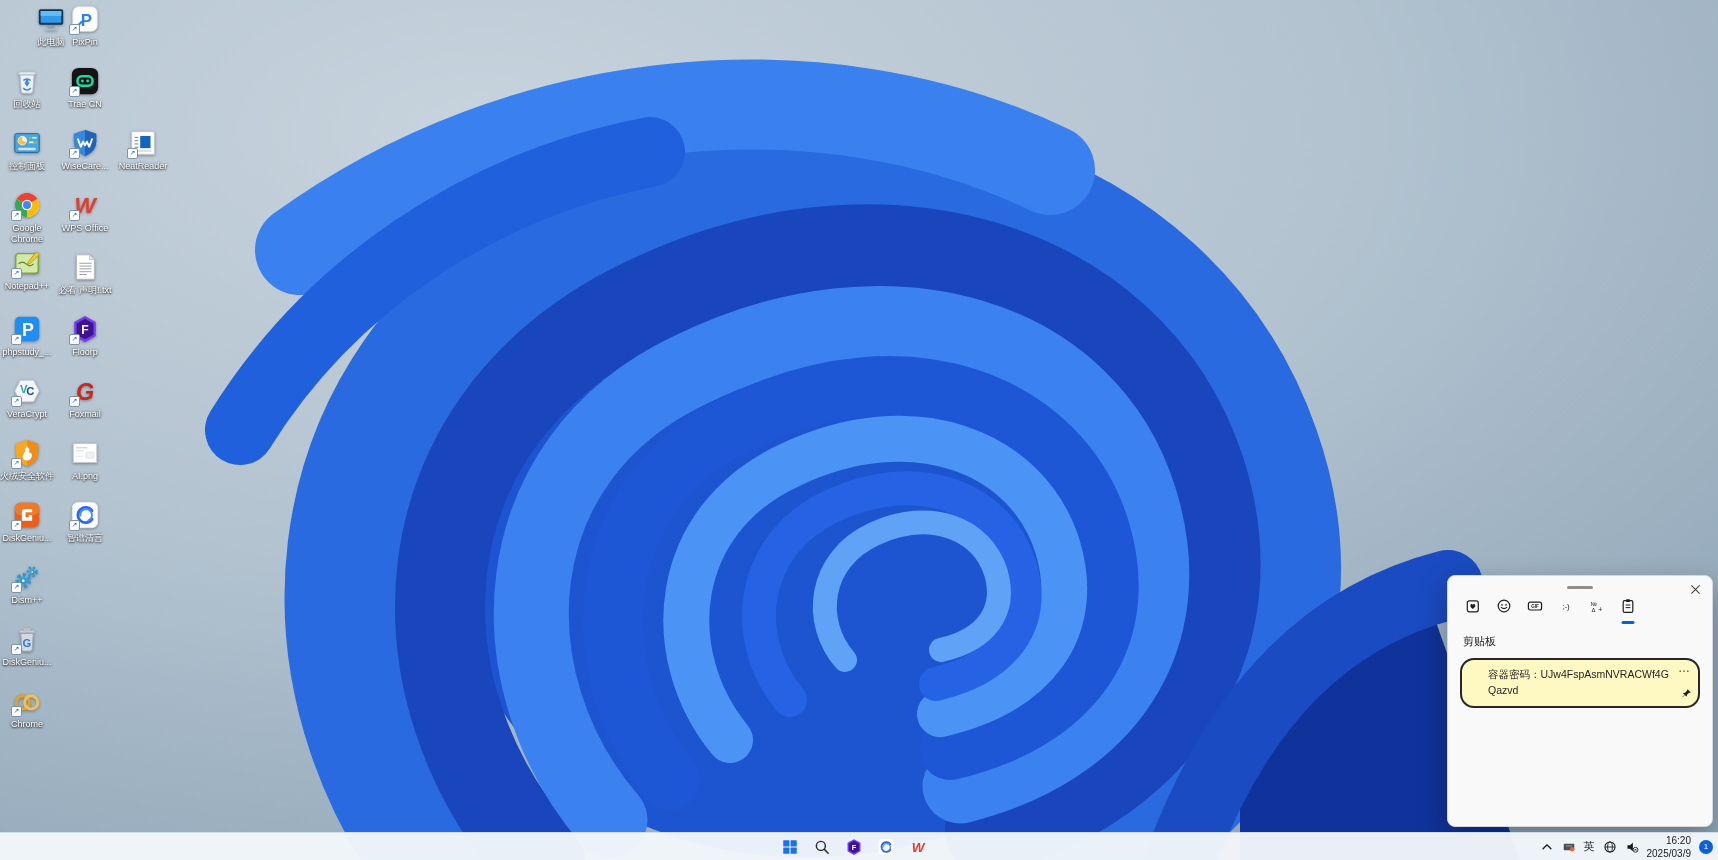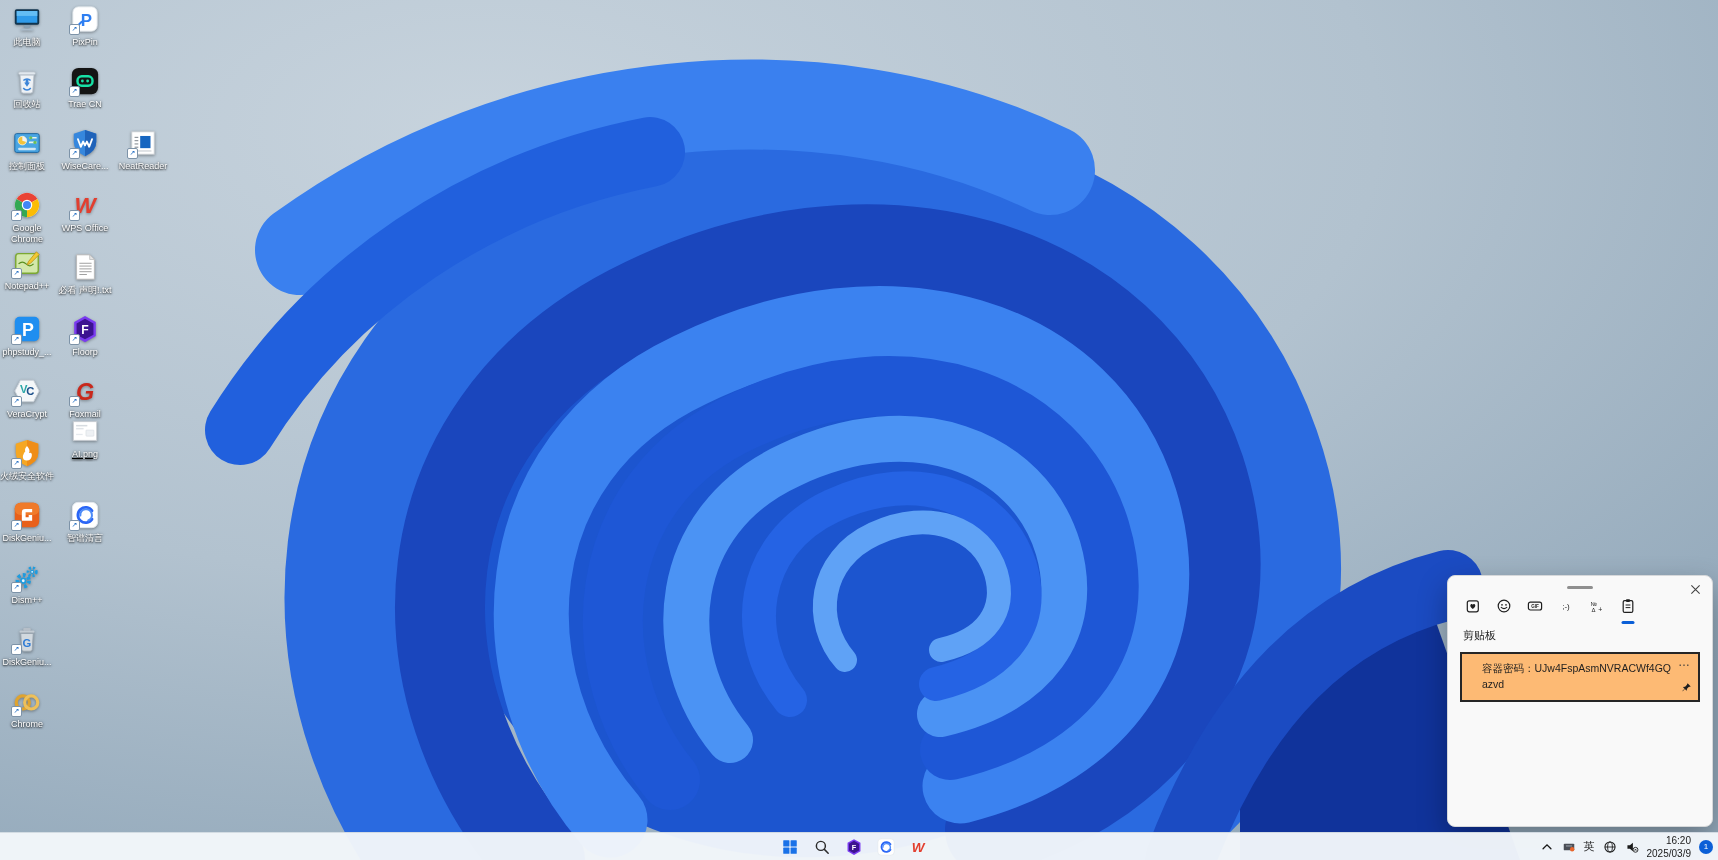--- a/index.html
+++ b/index.html
@@ -42,24 +42,24 @@
   .clip-tabs{display:flex;gap:12px;margin:9px 0 0 15px;}
   .clip-tab{
     position:relative;width:19px;height:19px;border:none;background:none;padding:0;
     display:flex;align-items:center;justify-content:center;cursor:default;
   }
   .clip-tab svg{width:16px;height:16px;}
   .clip-tab.sel::after{
     content:'';position:absolute;left:50%;transform:translateX(-50%);bottom:-7px;
     width:13px;height:3px;border-radius:2px;background:#0b5fd7;
   }
-  .clip-label{margin:11px 0 9px 15px;font-size:11px;color:#1b1b1b;}
+  .clip-label{margin:17px 0 9px 15px;font-size:11px;color:#1b1b1b;}
   .clip-card{
-    position:relative;margin:0 12px;background:#fdba74;border:2px solid #262626;border-radius:0;
-    padding:7px 26px 7px 20px;min-height:32px;box-sizing:border-box;
+    position:relative;margin:0 12px;background:#fef9c3;border:2px solid #262626;border-radius:14px;
+    padding:7px 26px 7px 26px;min-height:32px;box-sizing:border-box;
   }
   .clip-card-text{font-size:10.5px;line-height:1.5;color:#1f1f1f;word-break:break-all;}
   .clip-more{
     position:absolute;top:1px;right:7px;border:none;background:none;padding:0;
     font-size:12px;color:#3a3a3a;letter-spacing:1px;cursor:default;
   }
   .clip-pin{position:absolute;bottom:4px;right:6px;border:none;background:none;padding:0;cursor:default;}
   .clip-pin svg{width:11px;height:11px;}
   
   .taskbar{
@@ -108,21 +108,21 @@
       <path d="M 730 740 C 660 655 670 520 790 465 C 912 407 1028 450 1058 548 C 1082 630 1035 692 940 714" stroke="#4b93f4" stroke-width="46"></path>
       <path d="M 790 700 C 740 640 748 545 832 506 C 918 466 998 497 1020 566 C 1037 624 1004 668 936 684" stroke="#2563e4" stroke-width="34"></path>
       <path d="M 845 660 C 812 622 818 560 874 534 C 930 508 982 528 996 573 C 1007 611 986 640 941 650" stroke="#5fa2f6" stroke-width="24"></path>
       <path d="M 1240 770 Q 1320 650 1430 605 L 1520 860 L 1240 860 Z" fill="#10339b"></path>
       <path d="M 1180 860 C 1240 700 1330 615 1448 585" stroke="#1b4bc2" stroke-width="70"></path>
     </g>
   </svg>
 </div>
 
 <div id="desktop-icons">
-    <div class="dicon" style="left: 0px; top: 4px;">
+    <div class="dicon" style="left: 0px; top: 4px; padding-left: 24px;">
       <div class="dicon-img">
         <svg viewBox="0 0 32 32">
           <rect x="3" y="5.5" width="26" height="16.5" rx="2" fill="#10354f"></rect>
           <rect x="5" y="7.5" width="22" height="12.5" fill="#2f9bea"></rect>
           <rect x="5" y="7.5" width="22" height="5.2" fill="#63bdf4"></rect>
           <rect x="13" y="22.5" width="6" height="3.2" fill="#8aa1b4"></rect>
           <rect x="9" y="26" width="14" height="2.2" rx="1.1" fill="#a9bccb"></rect>
         </svg>
       </div>
       <div class="dicon-label">此电脑</div>
@@ -300,21 +300,21 @@
       <div class="dicon-img">
         <svg viewBox="0 0 32 32">
           <path d="M16 2 L28 6 L28 16 Q28 25 16 30 Q4 25 4 16 L4 6 Z" fill="#f6a723"></path>
           <path d="M16 2 L28 6 L28 16 Q28 25 16 30 Z" fill="#ef8d18"></path>
           <path d="M16 8.5 Q20 13 18 16 Q22 15 21 19.8 Q20 24 16 24 Q11.2 24 11.6 19.2 Q12 16.4 14.2 14.2 Q13 11.6 16 8.5 Z" fill="#fff"></path>
         </svg>
         <span class="sc-arrow">↗</span>
       </div>
       <div class="dicon-label">火绒安全软件</div>
     </div>
-    <div class="dicon" style="left: 58px; top: 416px; text-decoration: underline;">
+    <div class="dicon" style="left: 58px; top: 438px;">
       <div class="dicon-img">
         <svg viewBox="0 0 32 32">
           <rect x="3.5" y="6" width="25" height="20" fill="#fff" stroke="#c7ccd1" stroke-width="1"></rect>
           <rect x="6.5" y="9.5" width="12" height="1.6" fill="#d6dbe0"></rect>
           <rect x="6.5" y="12.7" width="8" height="1.6" fill="#e1e5e9"></rect>
           <rect x="17" y="15" width="8.5" height="6.5" rx="0.8" fill="#eef1f4" stroke="#d6dbe0" stroke-width="0.6"></rect>
           <rect x="6.5" y="19" width="7" height="1.4" fill="#e6eaee"></rect>
         </svg>
       </div>
       <div class="dicon-label">AI.png</div>

